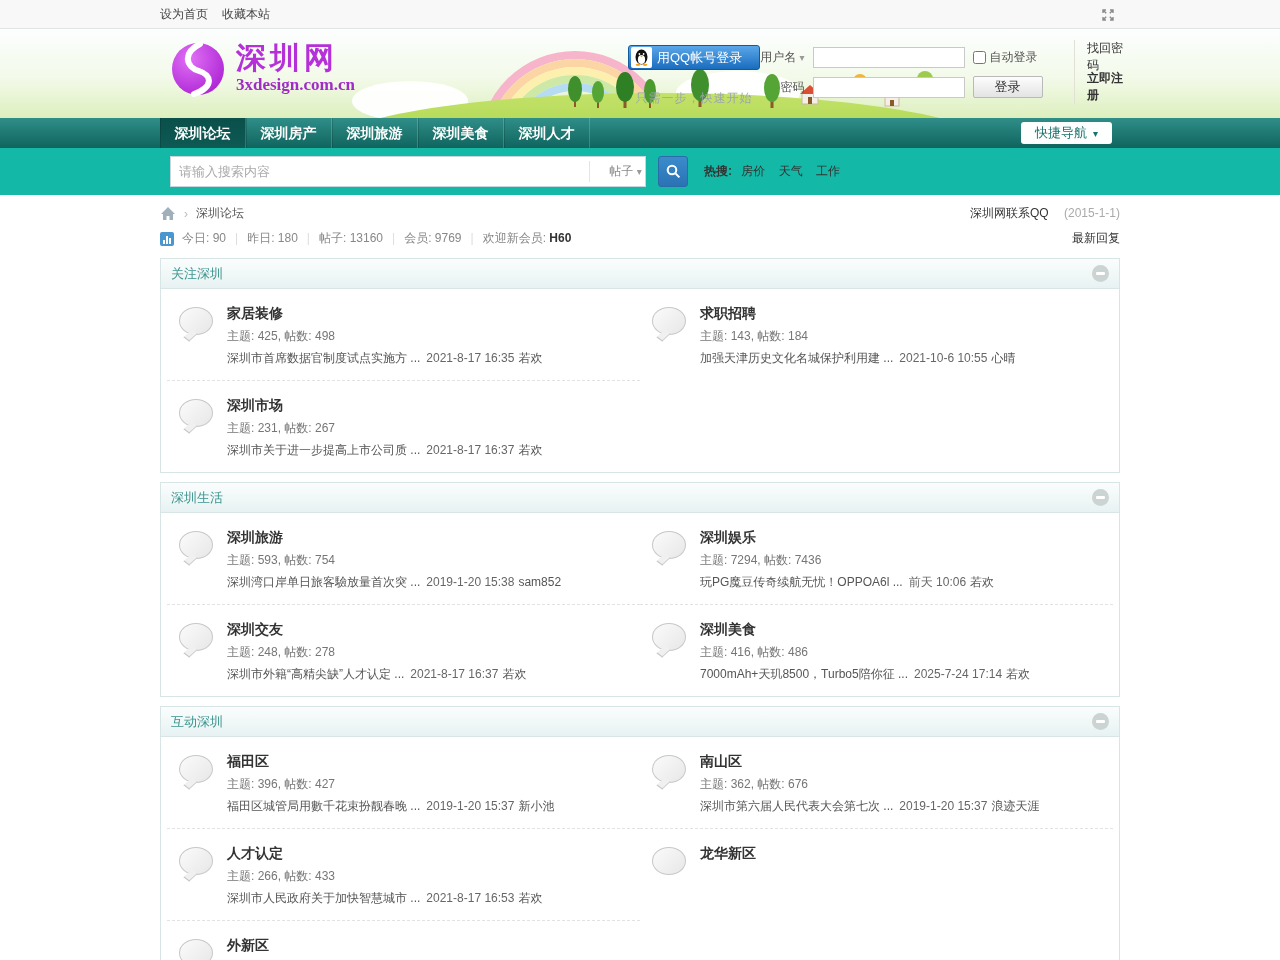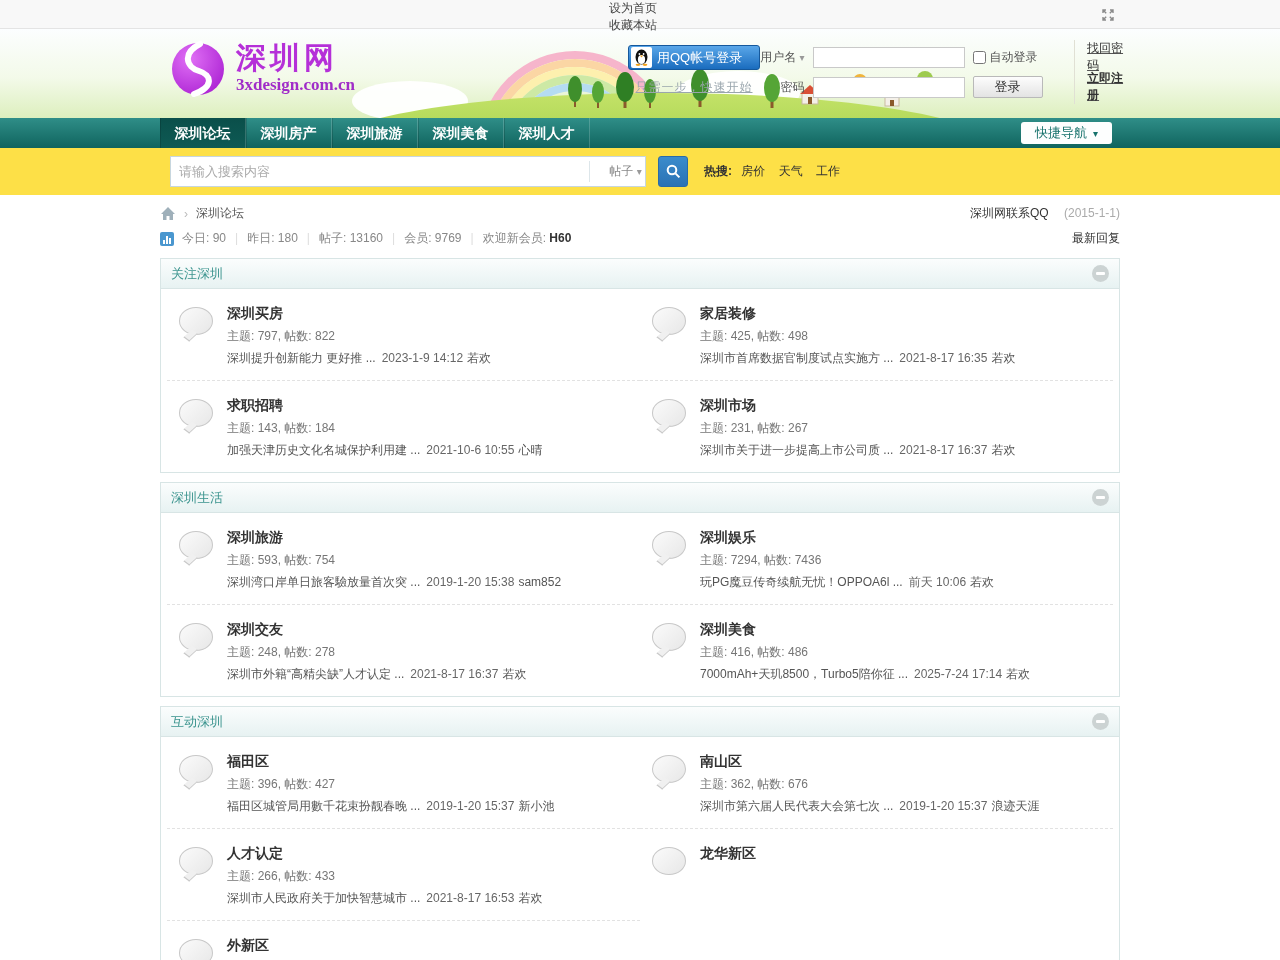--- a/index.html
+++ b/index.html
@@ -2,62 +2,62 @@
 <html><head>
 <meta charset="utf-8">
 <style>
   * { margin:0; padding:0; box-sizing:border-box; }
   body { font-family:"Liberation Sans","DejaVu Sans",sans-serif; background:#fff; width:1280px; }
   a { text-decoration:none; cursor:pointer; }
   .wrap { width:960px; margin:0 auto; position:relative; }
 
   
   .topbar { height:29px; background:#f8f8f8; border-bottom:1px solid #e4e4e4; font-size:12px; }
-  .topbar .wrap { height:28px; display:flex; align-items:center;flex-direction:column; }
+  .topbar .wrap { height:28px; display:flex; align-items:center; }
   .toplink { color:#444; margin-right:14px; }
   .fs-icon { position:absolute; right:4px; top:7px; width:16px; height:16px; cursor:pointer; }
 
   
   .banner { height:89px; background:linear-gradient(#fcfeff 0%, #f3fae9 55%, #ddefbe 100%); overflow:hidden;padding-left:20px; }
   .banner .wrap { height:89px; }
   .scene { position:absolute; left:170px; top:0; width:640px; height:89px; pointer-events:none; }
   .logo { position:absolute; left:0; top:12px; display:flex; align-items:center; }
   .logo-text { margin-left:10px; }
   .site-name { font-size:30px; font-weight:bold; color:#b530d8; letter-spacing:4px; line-height:30px; }
   .site-domain { font-family:"Liberation Serif","DejaVu Serif",serif; font-size:17px; font-weight:bold; color:#a02cc8; margin-top:2px; }
   .qqzone { position:absolute; left:458px; top:16px; width:132px; text-align:center; }
   .qq-btn { display:flex; align-items:center; height:25px; background:linear-gradient(#5aa7e9,#1a6cbe); border:1px solid #15589c; border-radius:3px; cursor:pointer; }
   .qq-ic { width:21px; height:21px; background:#fff; border-radius:2px; margin:0 5px 0 2px; display:flex; align-items:center; justify-content:center; }
   .qq-label { color:#fff; font-size:13px; }
-  .qq-sub { margin-top:9px; font-size:12px; color:#9aa6ad; letter-spacing:1px;text-decoration:underline; }
+  .qq-sub { margin-top:20px; font-size:12px; color:#9aa6ad; letter-spacing:1px; }
 
   .login { position:absolute; right:0; top:16px; width:372px; font-size:12px; color:#555; }
   .lrow { display:flex; align-items:center; height:24px; margin-bottom:6px; }
   .llabel { width:52px; text-align:right; margin-right:8px; white-space:nowrap; }
   .arrow { color:#999; font-size:10px; }
   .linput { width:152px; height:21px; border:1px solid #c9c9c9; background:#fff; padding:0 4px; font-size:12px; }
   .lmid { width:100px; margin-left:8px; display:flex; align-items:center; }
   .lmid input[type=checkbox] { width:13px; height:13px; margin-right:4px; }
   .login-btn { width:70px; height:22px; background:linear-gradient(#fdfdfd,#e3e3e3); border:1px solid #b9b9b9; border-radius:2px; font-size:13px; color:#333; cursor:pointer; }
-  .lright { margin-left:12px; padding-left:12px; border-left:1px solid #e0e0d4;text-decoration:underline; }
+  .lright { margin-left:12px; padding-left:12px; border-left:1px solid #e0e0d4; }
   .lright a { color:#333; }
   .lright .reg { font-weight:bold; }
 
   
   .navbar { background:linear-gradient(#2f8e88,#10645e); height:30px; }
   .navbar .wrap { height:30px; display:flex; }
   .nav-item { width:86px; text-align:center; line-height:30px; color:#fff; font-size:14px; font-weight:bold;
               border-right:1px solid rgba(255,255,255,.18); box-shadow:inset 1px 0 0 rgba(0,0,0,.15); }
   .nav-item.active { background:linear-gradient(#0a4f4a,#0e5a54); }
   .quicknav { position:absolute; right:8px; top:4px; height:22px; line-height:22px; padding:0 14px; background:#fdfefe;
               border-radius:3px; color:#17726c; font-size:13px; cursor:pointer; }
   .quicknav .arrow { color:#17726c; margin-left:6px; }
 
   
-  .searchbar { background:#fde047; }
+  .searchbar { background:#14b8a6; }
   .searchbar .wrap { height:47px; display:flex; align-items:center; }
   .sbox { display:flex; align-items:center; width:476px; height:31px; background:#fff; border:1px solid #c7d6de; margin-left:10px; }
   .sinput { flex:1; border:none; outline:none; padding:0 8px; font-size:13px; color:#555; }
   .sinput::placeholder { color:#aaa; }
   .stype { width:56px; height:21px; border-left:1px solid #dde6ea; color:#888; font-size:12px; display:flex; align-items:center; justify-content:center; cursor:pointer;padding-left:16px; }
   .sbtn { width:30px; height:31px; margin-left:12px; background:linear-gradient(#3b8ccc,#2a72b4); border:1px solid #2a6ba8; border-radius:3px; display:flex; align-items:center; justify-content:center; cursor:pointer; }
   .hot { margin-left:16px; font-size:12px; color:#333; }
   .hot-label { font-weight:bold; margin-right:6px; }
   .hot a { color:#333; margin-right:10px; }
 
@@ -308,30 +308,20 @@
       <span class="collapse">
           <i></i>
         </span>
     </div>
     <div class="forums">
       <div class="cell">
         <span class="bubble">
             <i></i>
           </span>
         <div class="finfo">
-          <a class="fname">深圳买房</a>
-          <div class="fstats">主题: 797, 帖数: 822</div>
-          <div class="flast"><a>深圳提升创新能力 更好推 ...</a><span class="ltime">2023-1-9 14:12</span><a>若欢</a></div>
-        </div>
-      </div>
-      <div class="cell">
-        <span class="bubble">
-            <i></i>
-          </span>
-        <div class="finfo">
           <a class="fname">家居装修</a>
           <div class="fstats">主题: 425, 帖数: 498</div>
           <div class="flast"><a>深圳市首席数据官制度试点实施方 ...</a><span class="ltime">2021-8-17 16:35</span><a>若欢</a></div>
         </div>
       </div>
       <div class="cell">
         <span class="bubble">
             <i></i>
           </span>
         <div class="finfo">

